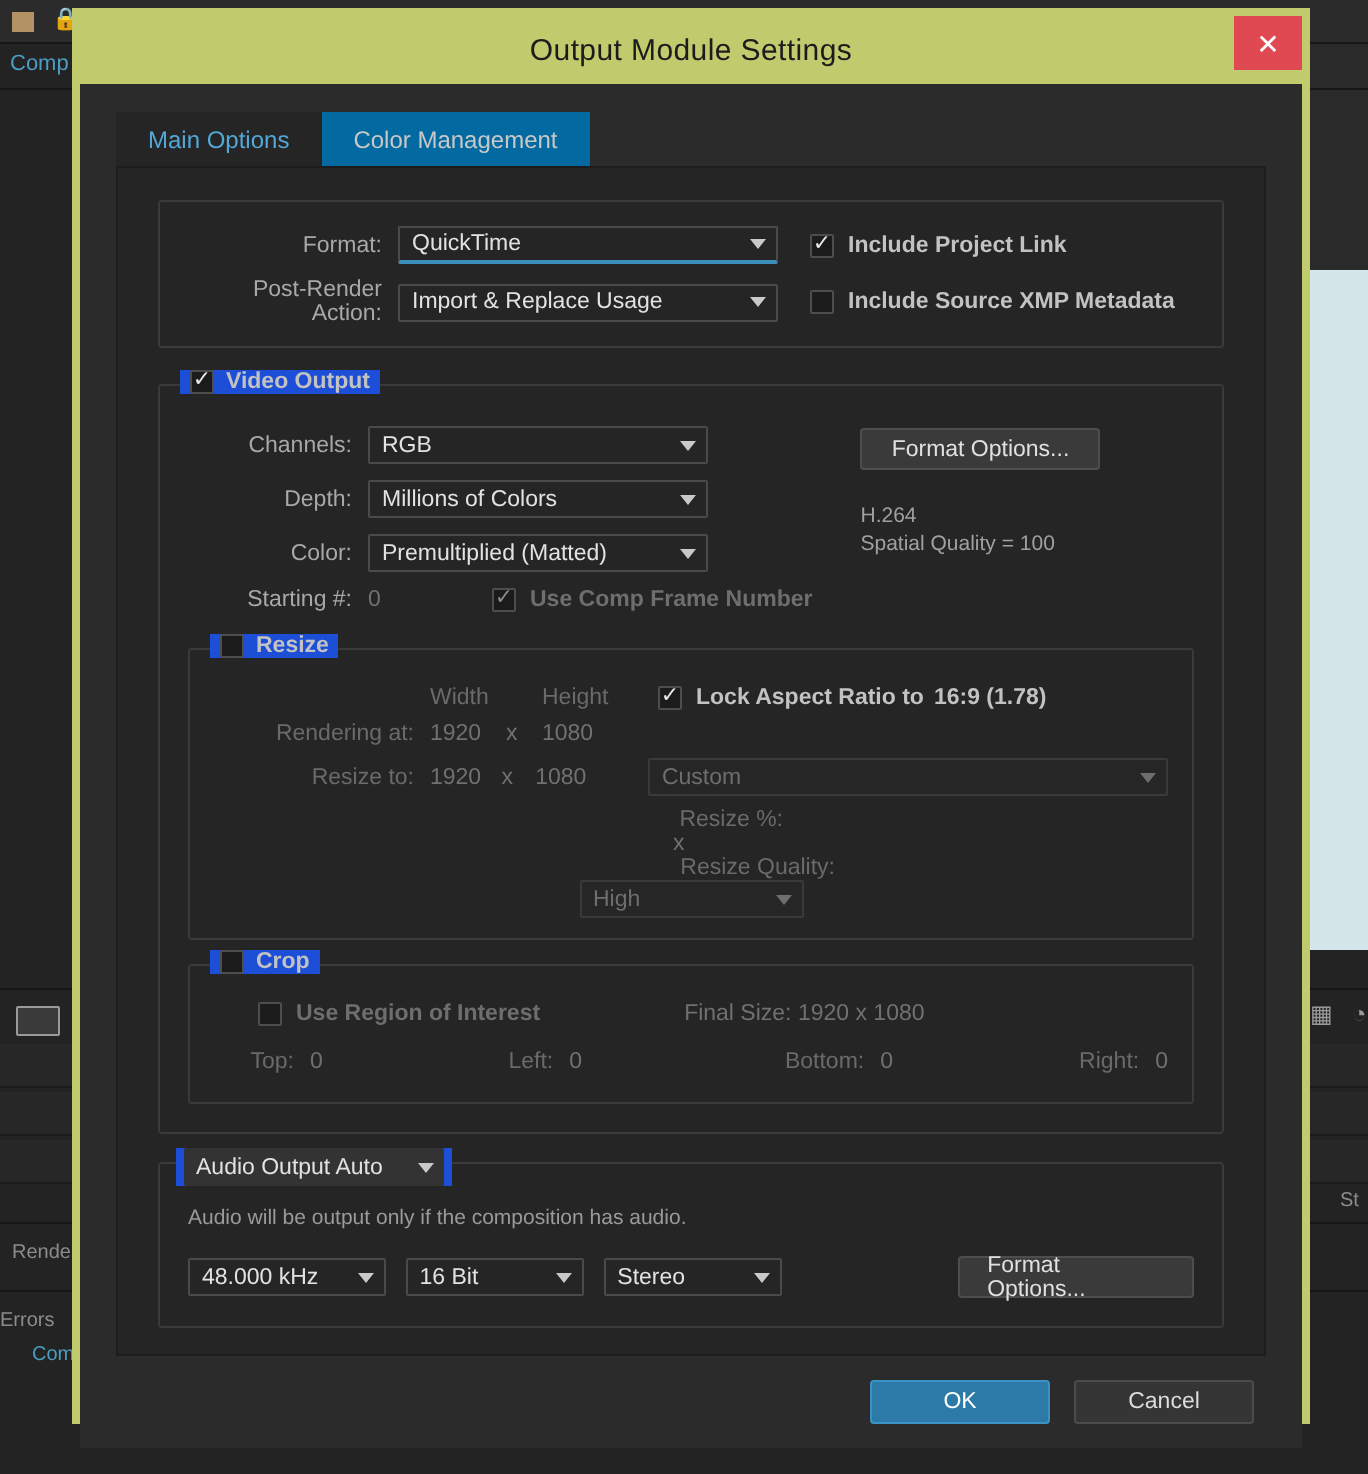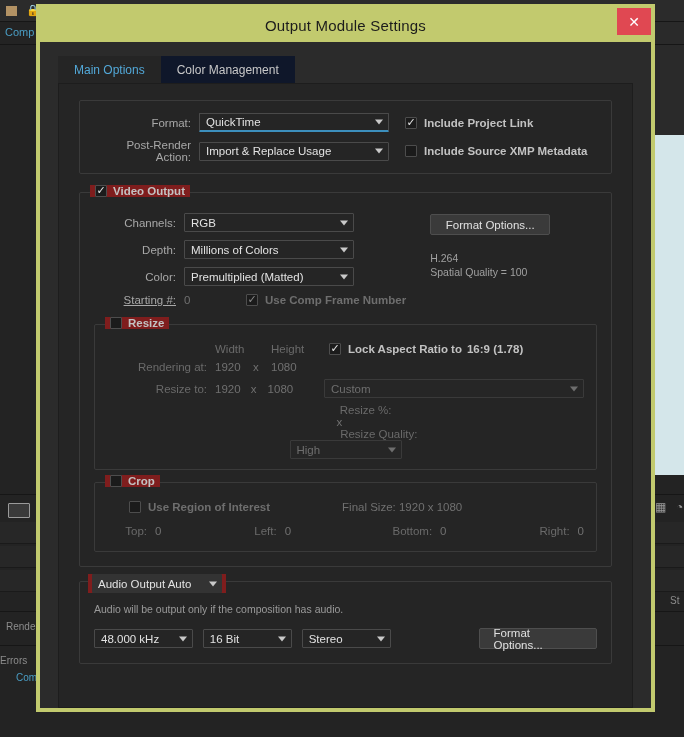--- a/index.html
+++ b/index.html
@@ -95,21 +95,21 @@
   .tabstrip {
     display: flex; height: 28px; align-items: stretch;
     border-bottom: 1px solid #1d1d1d; margin-bottom: 0;
   }
   .tab {
     padding: 0 16px; display: flex; align-items: center;
     font-size: 12px; color: #c8c8c8; cursor: pointer;
     background: transparent;
   }
   .tab.active { color: #52a8d8; background: #252525; }
-  .tab.inactive { background: #0f172a; }
+  .tab.inactive { background: #0369a1; }
 
   .panel-outer {
     border: 1px solid #1d1d1d; border-top: none;
     background: #252525;
     flex: 1 1 auto;
     padding: 16px 20px 0 20px;
     position: relative;
   }
 
   
@@ -163,21 +163,21 @@
     cursor: pointer;
   }
 
   
   .groupbox {
     border: 1px solid #3a3a3a; border-radius: 2px;
     position: relative; margin-bottom: 13px;
   }
   .group-legend {
     position: absolute; top: -8px; left: 10px;
-    background: #7f1d1d; padding: 0 5px;
+    background: #1d4ed8; padding: 0 5px;
     display: flex; align-items: center;
   }
   .group-legend .cbx-label { margin-left: 6px; }
 
   .note {
     color: #a0a0a0; font-size: 10.5px; line-height: 1.35;
   }
   .footer {
     height: 46px; flex: 0 0 46px;
     background: #2b2b2b;
@@ -295,21 +295,21 @@
                 </div>
               </div>
               <div class="row" style="margin-bottom:8px;">
                 <div class="lbl" style="width:90px;">Color:</div>
                 <div class="dd" style="width:170px;">
                   <span>Premultiplied (Matted)</span>
                   <span class="caret"></span>
                 </div>
               </div>
               <div class="row" style="margin-bottom:2px;">
-                <div class="lbl" style="width:90px;text-decoration:underline;">Starting #:</div>
+                <div class="lbl" style="width:90px;">Starting #:</div>
                 <div class="val dim" style="width:62px;">0</div>
                 <span class="cbx dimchecked checked"></span>
                 <span class="cbx-label dim">Use Comp Frame Number</span>
               </div>
             </div>
 
             <div style="flex:1 1 auto; padding-left:24px; padding-top:1px;">
               <div class="btn" style="width:120px;">Format Options...</div>
               <div style="margin-top:16px;">
                 <div class="note">H.264</div>
@@ -413,15 +413,19 @@
               <span>Stereo</span>
               <span class="caret"></span>
             </div>
             <div class="btn" style="width:120px; margin-left:88px;">Format Options...</div>
           </div>
         </div>
 
       </div>
     </div>
 
+    <div class="footer">
+      <div class="btn-ok">OK</div>
+      <div class="btn-cancel">Cancel</div>
+    </div>
 
   </div>
 </div>
 
 </body></html>

